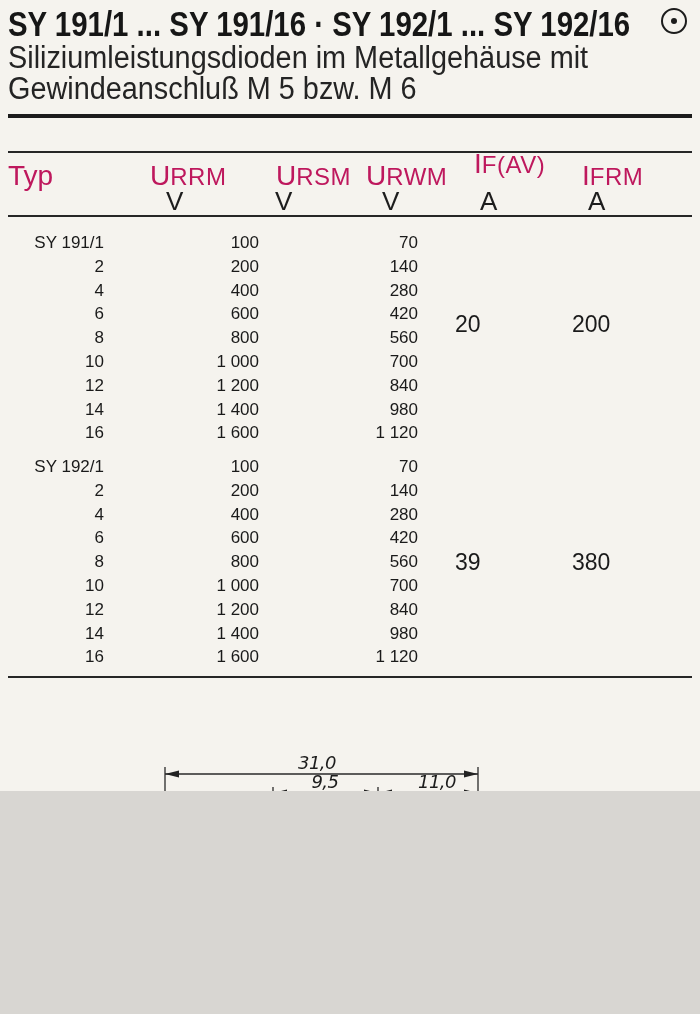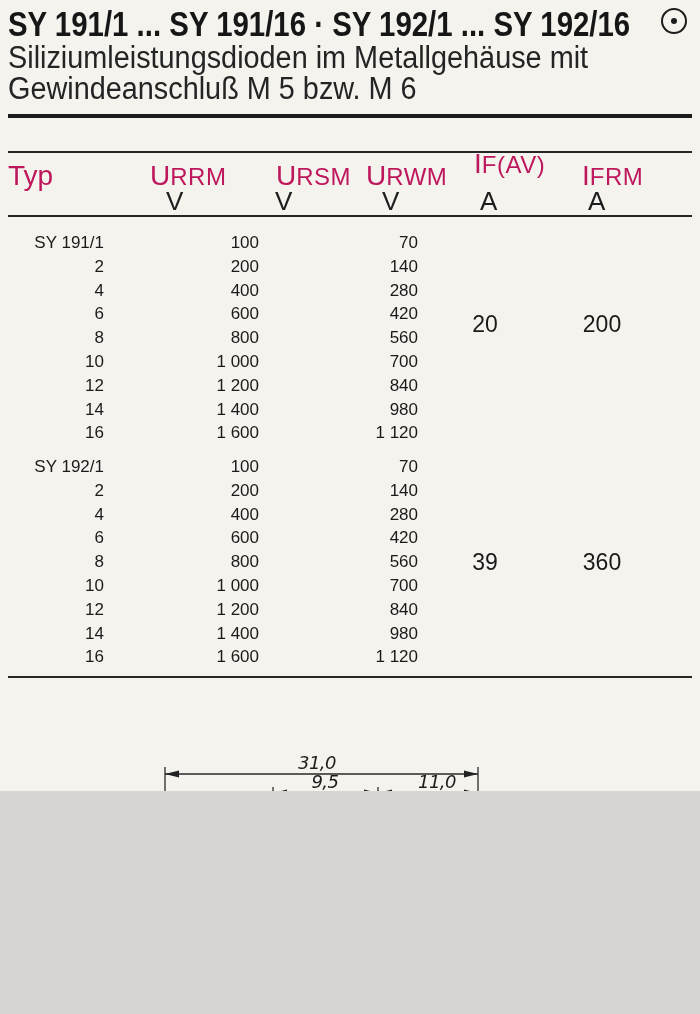--- a/index.html
+++ b/index.html
@@ -29,21 +29,21 @@
   .rule.thick{height:3.5px;background:#1b1b1b;}
   .hcell{position:absolute;font-size:28px;color:#be185d;white-space:nowrap;}
   .hcell .sub{font-size:24px;letter-spacing:.5px;}
   .unit{position:absolute;font-size:26px;color:#1d1d1d;}
   .tgroup{position:absolute;left:0;width:700px;font-size:17px;color:#1a1a1a;}
   .trow{position:relative;height:23.8px;line-height:23.8px;}
   .trow span{position:absolute;top:0;white-space:pre;}
   .c-typ {left:8px;  width:96px; text-align:right;}
   .c-urrm{left:150px;width:109px;text-align:right;}
   .c-urwm{left:300px;width:118px;text-align:right;}
-  .sideval{position:absolute;width:60px;font-size:23px;line-height:23px;text-align:center;color:#1a1a1a;}
+  .sideval{position:absolute;width:60px;font-size:23px;line-height:23px;text-align:left;color:#1a1a1a;}
   svg.drawing{position:absolute;left:0;top:740px;}
   svg .ol{fill:none;stroke:#1e1e1e;stroke-width:2.2;stroke-linecap:round;}
   svg .thin{fill:none;stroke:#2a2a2a;stroke-width:1.3;}
   svg .cl{fill:none;stroke:#2a2a2a;stroke-width:1.2;stroke-dasharray:16 4 3 4;}
   svg .arr{fill:#222;stroke:none;}
   svg text.dim{
     font-family:"DejaVu Sans", sans-serif;font-style:italic;font-size:18px;
     fill:#1d1d1d;letter-spacing:-0.5px;
   }
 </style>
@@ -188,21 +188,21 @@
     <div class="trow">
       <span class="c-typ">16</span>
       <span class="c-urrm">1 600</span>
       <span class="c-urwm">1 120</span>
     </div>
   </div>
 
   <div class="sideval" style="left:455px;top:313px">20</div>
   <div class="sideval" style="left:572px;top:313px">200</div>
   <div class="sideval" style="left:455px;top:551px">39</div>
-  <div class="sideval" style="left:572px;top:551px">360</div>
+  <div class="sideval" style="left:572px;top:551px">380</div>
 
   <div class="rule" style="top:676px"></div>
 
   <svg class="drawing" width="700" height="274" viewBox="0 740 700 274">
 
     <g>
 
       <path class="cl" d="M150,892 H497"></path>
       <path class="cl" d="M189,852 V956"></path>
 

